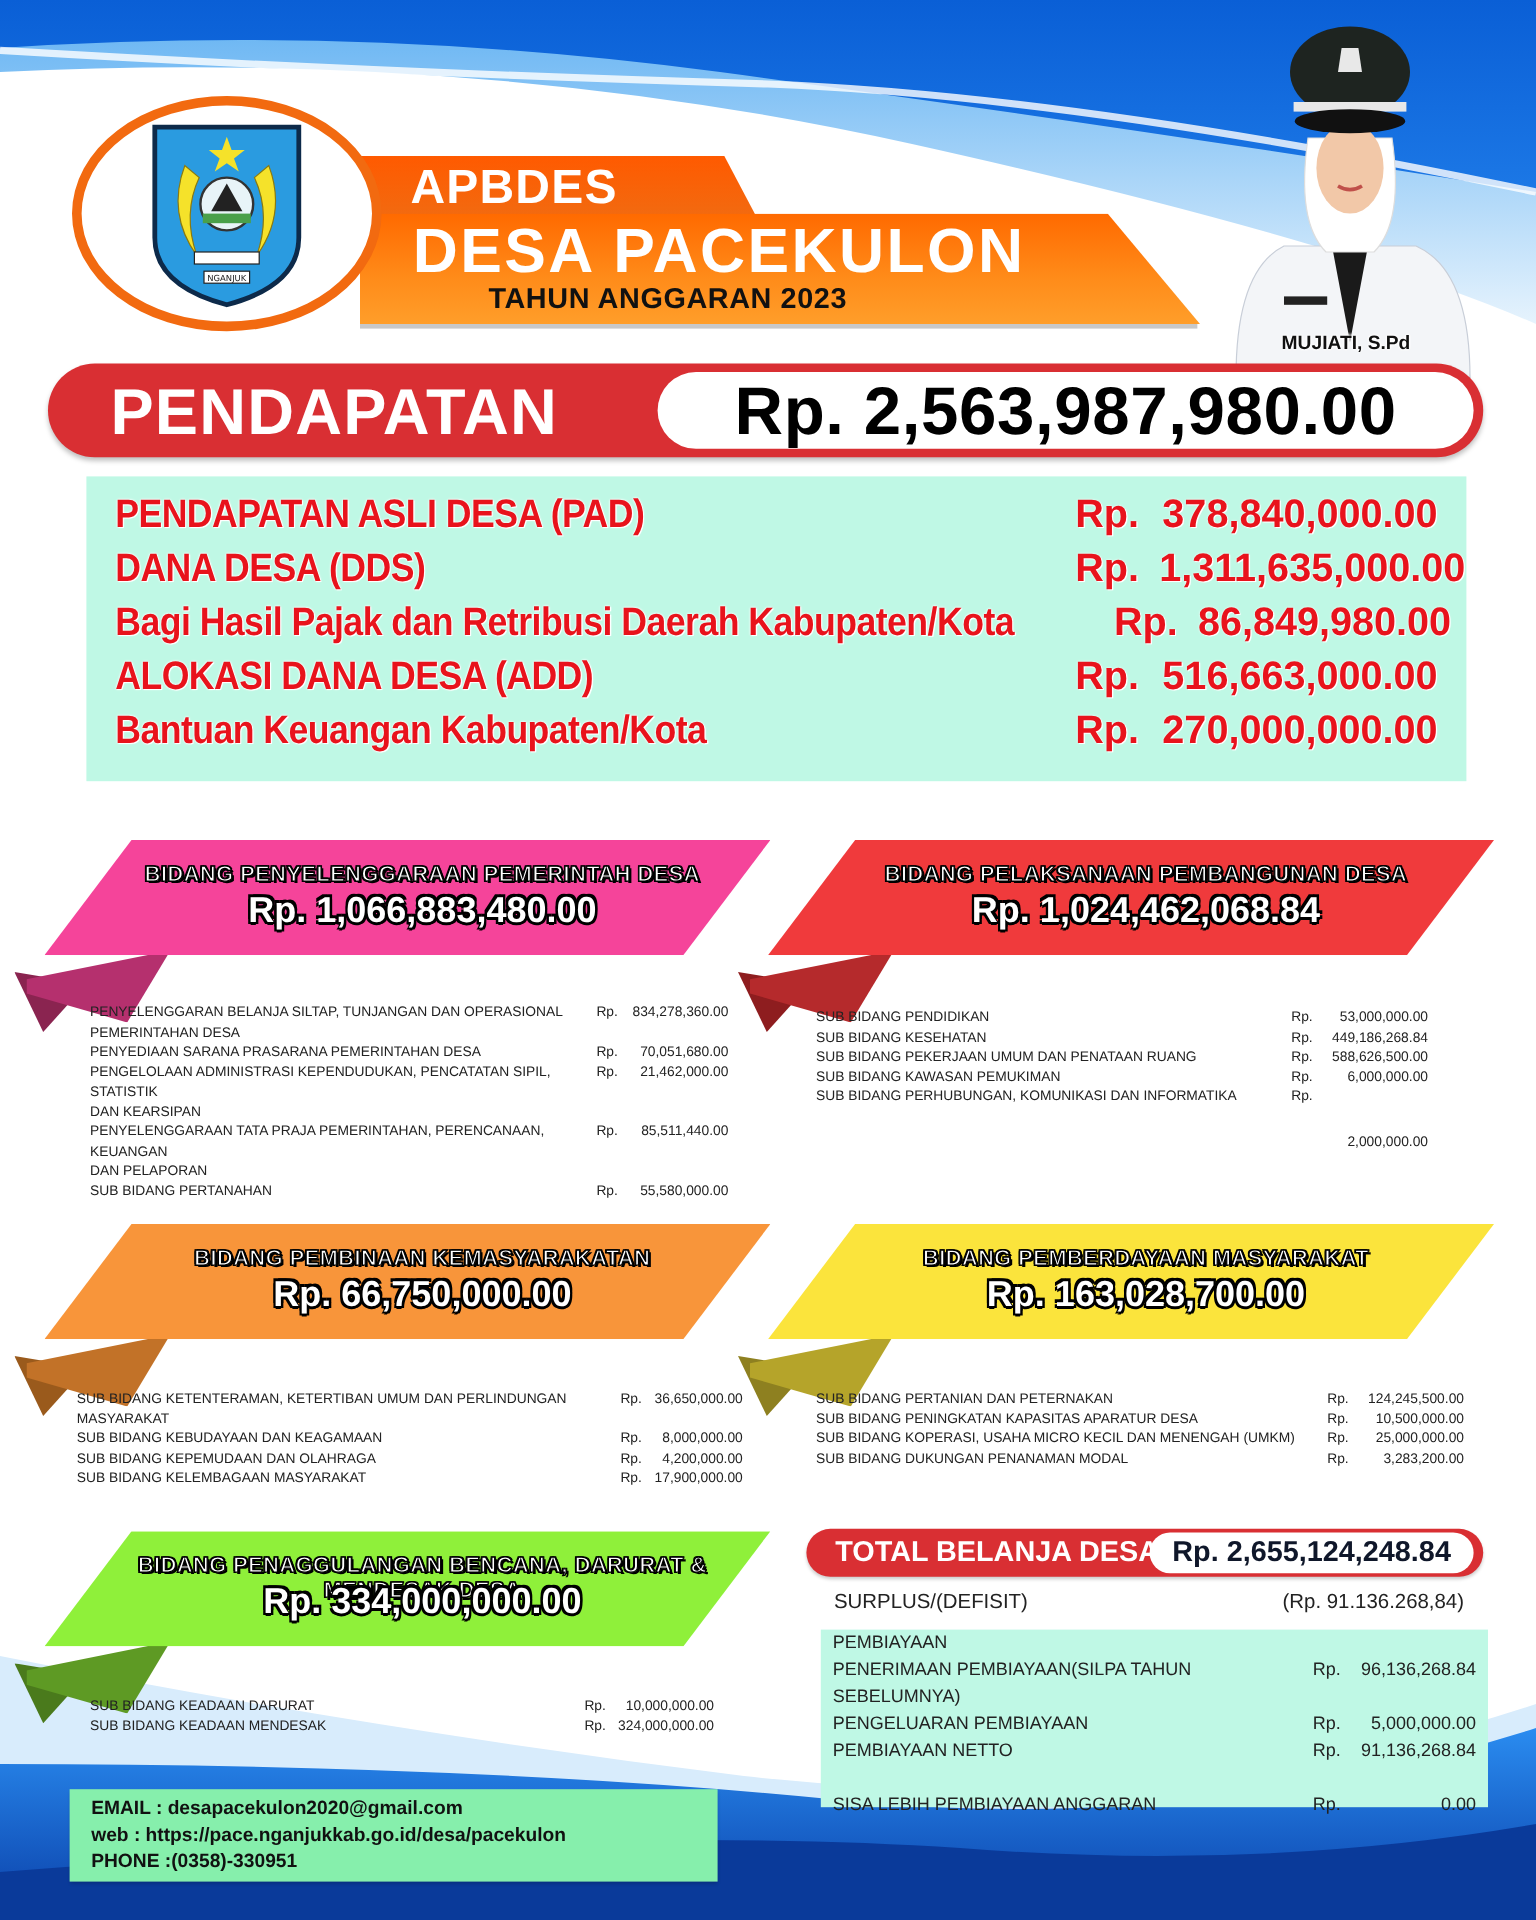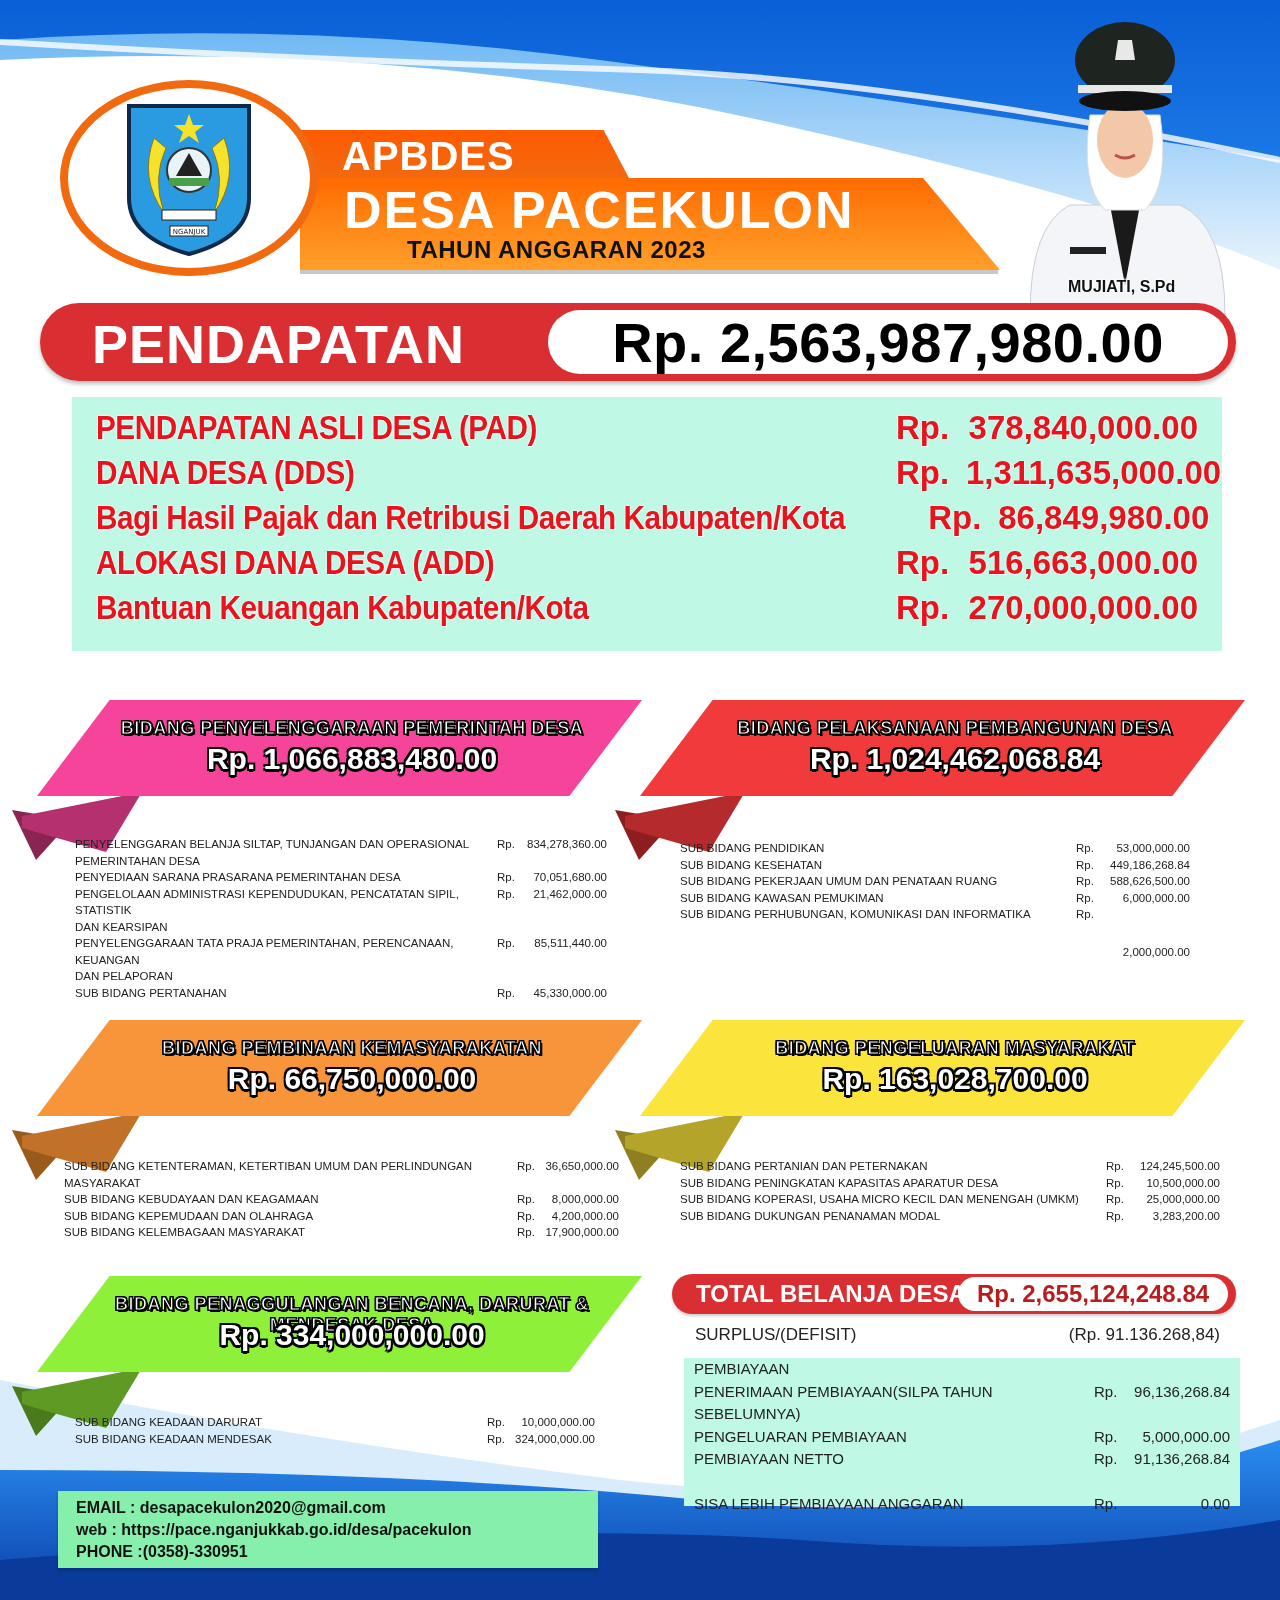--- a/index.html
+++ b/index.html
@@ -116,21 +116,21 @@
   
   .total-pill {
     position: absolute; left: 672px; top: 1274px; width: 564px; height: 40px; z-index: 2;
     background: #d92f33; border-radius: 20px; box-shadow: 0 2px 3px rgba(0,0,0,0.2);
   }
   .total-label { position: absolute; left: 24px; top: 6px; font-size: 24px; font-weight: 900; color: #fff; }
   .total-value-box {
     position: absolute; left: 286px; top: 3px; width: 270px; height: 34px; background: #fff; border-radius: 17px;
     display: flex; align-items: center; justify-content: center;
   }
-  .total-value { font-size: 24px; font-weight: 900; color: #b91c1c; text-align: right; }
+  .total-value { font-size: 24px; font-weight: 900; color: #0f172a; text-align: right; }
 
   .surplus-row { position: absolute; left: 695px; top: 1325px; width: 525px; display: flex; justify-content: space-between; z-index: 2; font-size: 17px; color: #222; }
 
   .pemb-box { position: absolute; left: 684px; top: 1358px; width: 556px; height: 148px; background: #bff8e5; z-index: 2; padding: 0 10px; }
   .pemb-row { display: flex; font-size: 15px; color: #222; line-height: 22.5px; }
   .pemb-label { flex: 1; }
   .pemb-rp { flex: 0 0 30px; }
   .pemb-val { flex: 0 0 106px; text-align: right; }
   .pemb-gap { height: 22px; }
 
@@ -281,21 +281,21 @@
       <span class="sub-val" style="flex:0 0 84px;">85,511,440.00</span>
     </div>
   <div class="sub-row">
       <span class="sub-label">DAN PELAPORAN</span>
       <span class="sub-rp"></span>
       <span class="sub-val" style="flex:0 0 84px;"></span>
     </div>
   <div class="sub-row">
       <span class="sub-label">SUB BIDANG PERTANAHAN</span>
       <span class="sub-rp">Rp.</span>
-      <span class="sub-val" style="flex:0 0 84px;">45,330,000.00</span>
+      <span class="sub-val" style="flex:0 0 84px;">55,580,000.00</span>
     </div>
 </div>
 
 <div class="ribbon" style="left:625px; top:700px;">
   <div class="ribbon-tail" style="background:#8e1d1f;"></div>
   <div class="ribbon-fold" style="background:#b52a2c;"></div>
   <div class="ribbon-main" style="background:#f03a3c;"></div>
   <div class="ribbon-title">BIDANG PELAKSANAAN PEMBANGUNAN DESA</div>
   <div class="ribbon-amount">Rp. 1,024,462,068.84</div>
 </div>
@@ -354,21 +354,21 @@
       <span class="sub-label">SUB BIDANG KELEMBAGAAN MASYARAKAT</span>
       <span class="sub-rp">Rp.</span>
       <span class="sub-val" style="flex:0 0 76px;">17,900,000.00</span>
     </div>
 </div>
 
 <div class="ribbon" style="left:625px; top:1020px;">
   <div class="ribbon-tail" style="background:#8e8020;"></div>
   <div class="ribbon-fold" style="background:#b5a42a;"></div>
   <div class="ribbon-main" style="background:#fbe43c;"></div>
-  <div class="ribbon-title">BIDANG PENGELUARAN MASYARAKAT</div>
+  <div class="ribbon-title">BIDANG PEMBERDAYAAN MASYARAKAT</div>
   <div class="ribbon-amount">Rp. 163,028,700.00</div>
 </div>
 <div class="sub-list" style="left:680px; top:1158px; width:540px;">
   <div class="sub-row">
       <span class="sub-label">SUB BIDANG PERTANIAN DAN PETERNAKAN</span>
       <span class="sub-rp">Rp.</span>
       <span class="sub-val" style="flex:0 0 88px;">124,245,500.00</span>
     </div>
   <div class="sub-row">
       <span class="sub-label">SUB BIDANG PENINGKATAN KAPASITAS APARATUR DESA</span>

